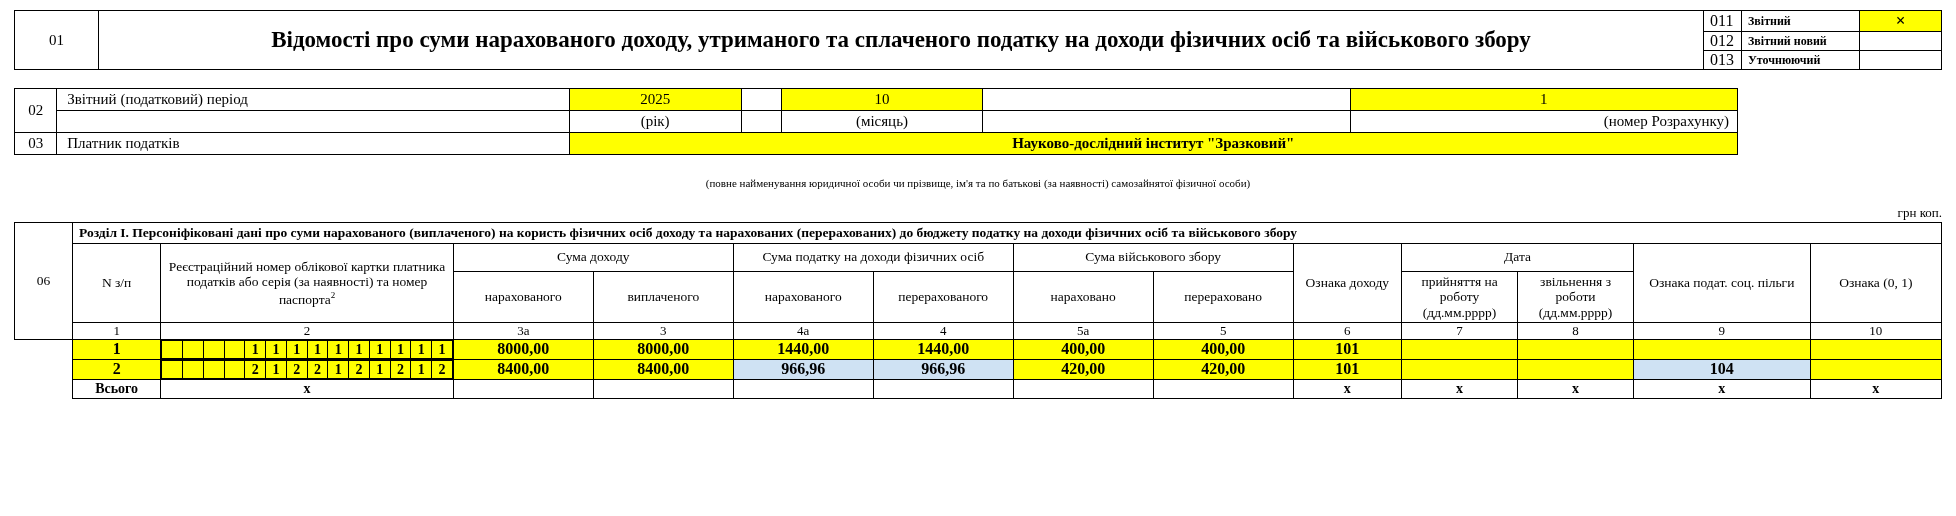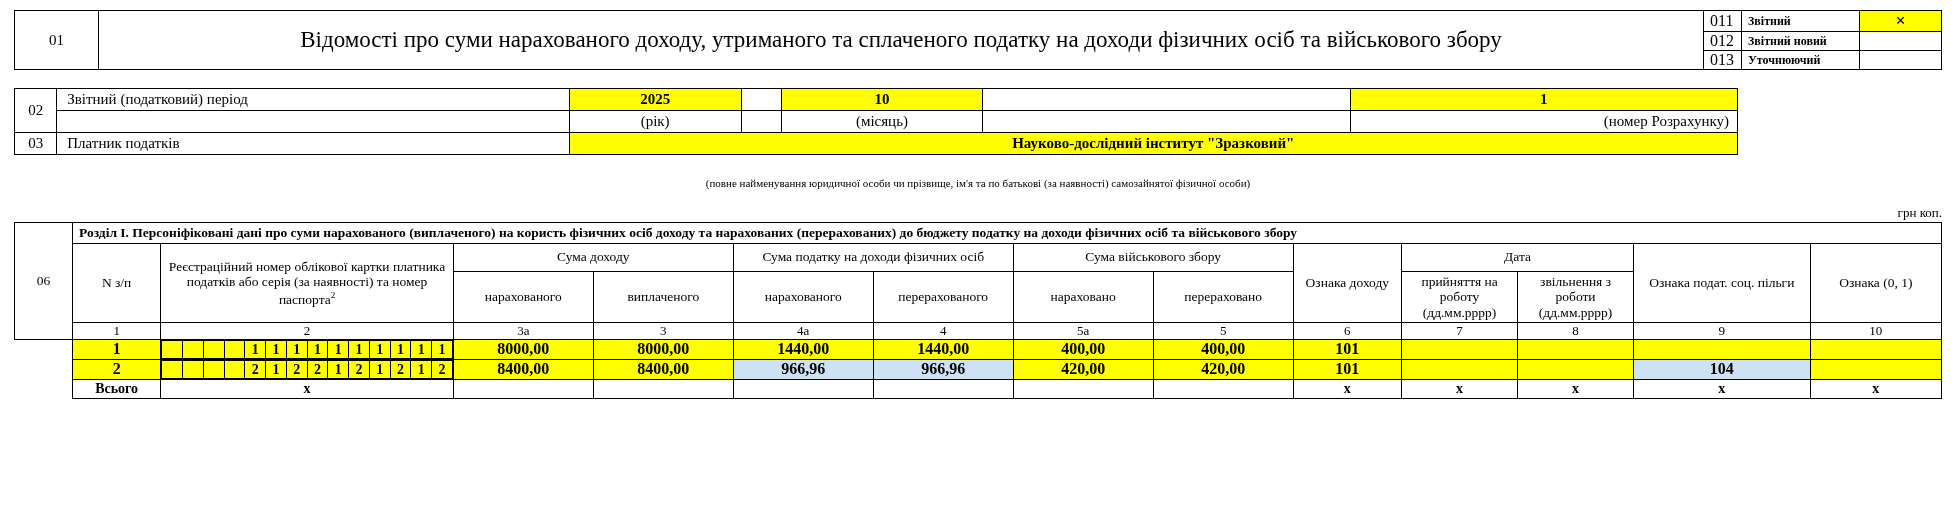--- a/index.html
+++ b/index.html
@@ -17,34 +17,34 @@
   table { border-collapse:collapse; }
   td, th { border:1.5px solid #000; padding:0; font-weight:normal; text-align:center; vertical-align:middle; }
   .yellow { background:#ffff00; }
   .blue   { background:#cfe2f3; }
 
   
   .blk01 { position:absolute; left:14px; top:10px; width:1928px; }
   .blk01 table { width:100%; }
   .blk01 .idcell { width:84px; font-size:15px; }
   .blk01 .title {
-    font-size:23px; font-weight:normal; text-align:center;
+    font-size:23px; font-weight:bold; text-align:center;
     padding:4px 10px; line-height:1.2;
   }
   .blk01 .codecell { width:38px; font-size:16px; font-weight:normal; text-align:left; padding-left:6px; }
   .blk01 .lblcell  { width:118px; font-size:12px; font-weight:bold; text-align:left; padding-left:6px; }
   .blk01 .markcell { width:82px; font-size:17px; font-weight:bold; }
 
   
   .blk02 { position:absolute; left:14px; top:88px; width:1724px; }
   .blk02 table { width:100%; }
   .blk02 td { height:22px; font-size:15px; }
   .rowid { width:46px; font-size:15px; }
   .lbl-left { text-align:left; padding-left:10px; font-size:15px;margin-left:32px; }
-  .val-big { font-size:19px; font-weight:bold;margin-left:8px; }
+  .val-big { font-size:19px; font-weight:normal;margin-left:8px; }
   .sub { font-size:13px;margin-top:10px; }
   .payer-name { font-size:19px; font-weight:bold; }
 
   .footnote {
     position:absolute; left:14px; top:177px; width:1928px;
     text-align:center; font-size:11px;
   }
   .grn {
     position:absolute; right:14px; top:205px;
     font-size:13px;

